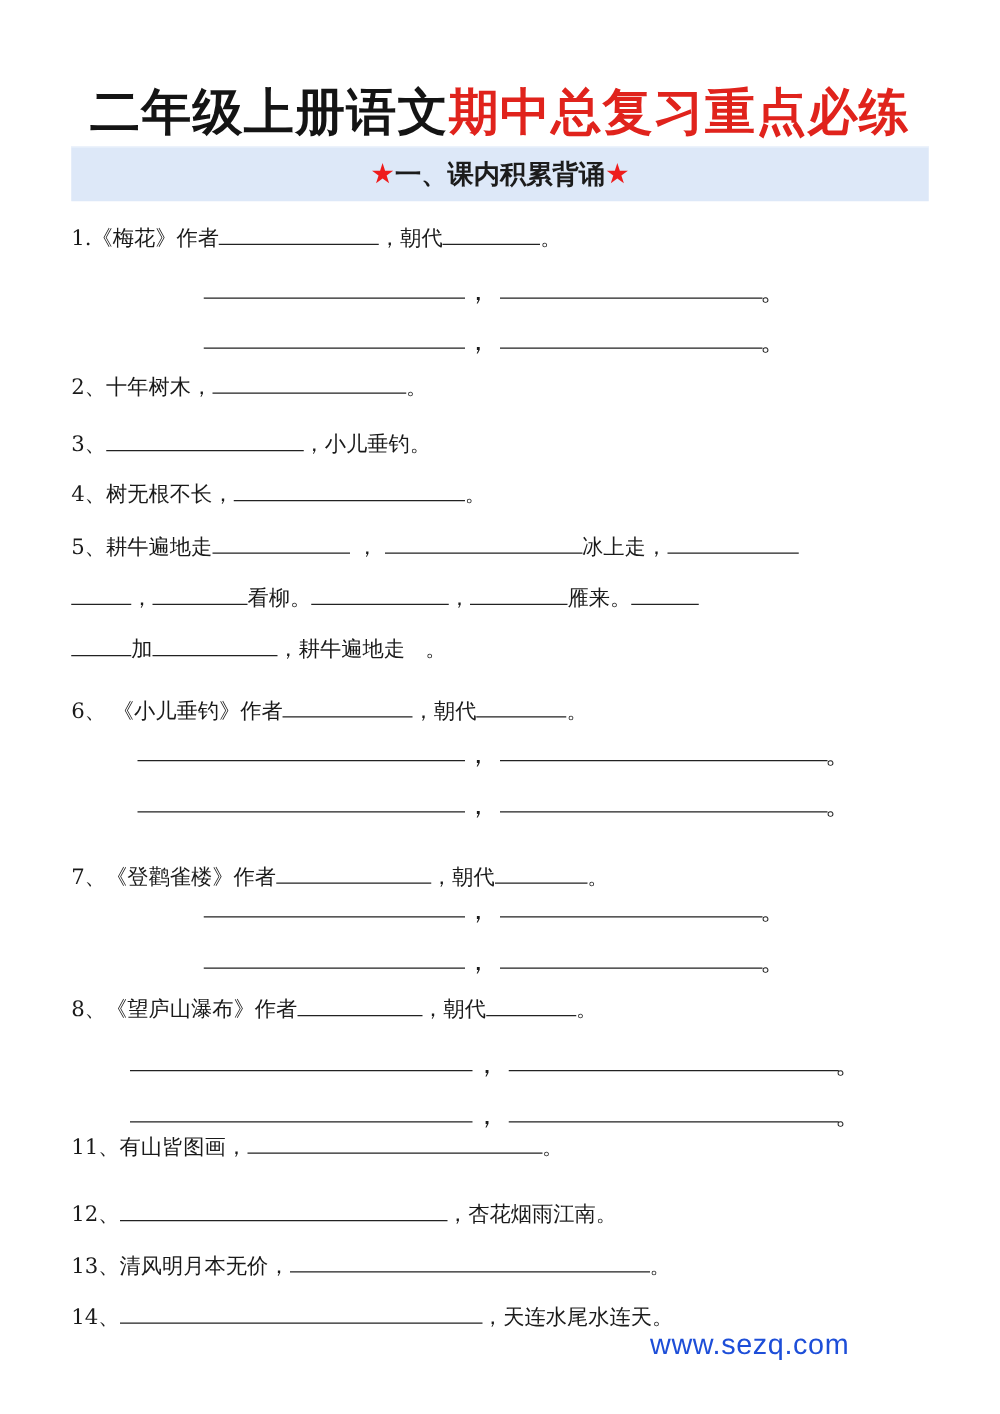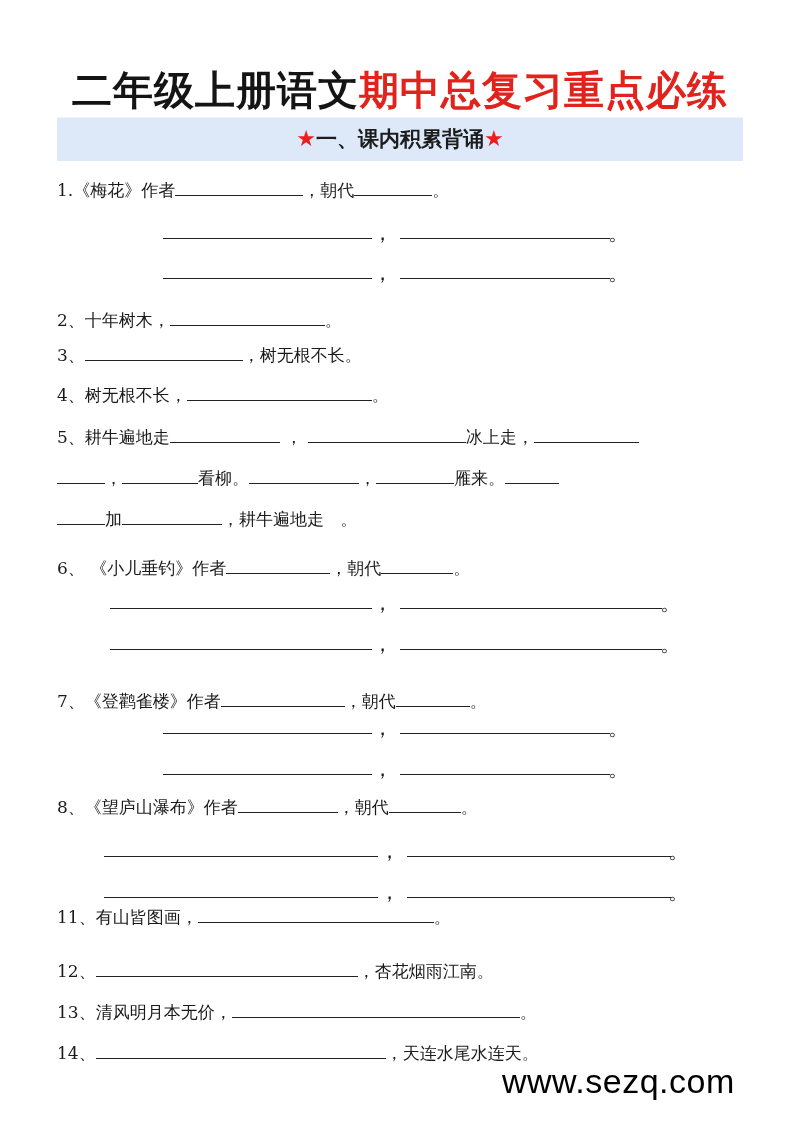--- a/index.html
+++ b/index.html
@@ -15,21 +15,21 @@
   .band-text { position: absolute; left: 0; top: 0; width: 100%; height: 44px; line-height: 44px;
                text-align: center; font-size: 21px; font-weight: bold; color: #1c1c1c; }
   .star { color: #ee1c1c; font-size: 22px; }
   .row { position: absolute; left: 57px; font-size: 17px; line-height: 30px; white-space: nowrap;
          font-family: "DejaVu Serif", "Liberation Serif", serif; }
   .row span { vertical-align: baseline; }
   .blank { display: inline-block; border-bottom: 1.5px solid #222; height: 22px; vertical-align: baseline; }
   .line { position: absolute; border-bottom: 1.5px solid #222; height: 0; }
   .punct { position: absolute; font-size: 21px; line-height: 30px;
            font-family: "DejaVu Serif", "Liberation Serif", serif; }
-  .watermark { position: absolute; left: 502px; top: 1062px; font-size: 34px; color: #000000;
+  .watermark { position: absolute; left: 520px; top: 1062px; font-size: 23px; color: #1d4ed8;
                font-family: "Liberation Sans", sans-serif; letter-spacing: 0.5px; }
 </style>
 </head>
 <body>
 
 <div class="title">
   <span class="black">二年级上册语文</span><span class="red">期中总复习重点必练</span>
 </div>
 
 <div class="band">
@@ -43,26 +43,26 @@
 </div>
 <div class="line" style="left:163px; top:238px; width:209px"></div>
 <div class="punct" style="left:372px; top:218px">，</div>
 <div class="line" style="left:400px; top:238px; width:210px"></div>
 <div class="punct" style="left:608px; top:218px">。</div>
 <div class="line" style="left:163px; top:278px; width:209px"></div>
 <div class="punct" style="left:372px; top:258px">，</div>
 <div class="line" style="left:400px; top:278px; width:210px"></div>
 <div class="punct" style="left:608px; top:258px">。</div>
 
-<div class="row" style="top:303px">
+<div class="row" style="top:292px">
   <span>2、</span><span>十年树木，</span><span class="blank" style="width:155px"></span><span>。</span>
 </div>
 
 <div class="row" style="top:338px">
-  <span>3、</span><span class="blank" style="width:158px"></span><span>，树无根不长。</span>
+  <span>3、</span><span class="blank" style="width:158px"></span><span>，小儿垂钓。</span>
 </div>
 
 <div class="row" style="top:378px">
   <span>4、</span><span>树无根不长，</span><span class="blank" style="width:185px"></span><span>。</span>
 </div>
 
 <div class="row" style="top:420px">
   <span>5、</span><span>耕牛遍地走</span><span class="blank" style="width:110px"></span>&nbsp;<span>，</span>&nbsp;<span class="blank" style="width:158px"></span><span>冰上走，</span><span class="blank" style="width:105px"></span>
 </div>
 <div class="row" style="top:461px">

